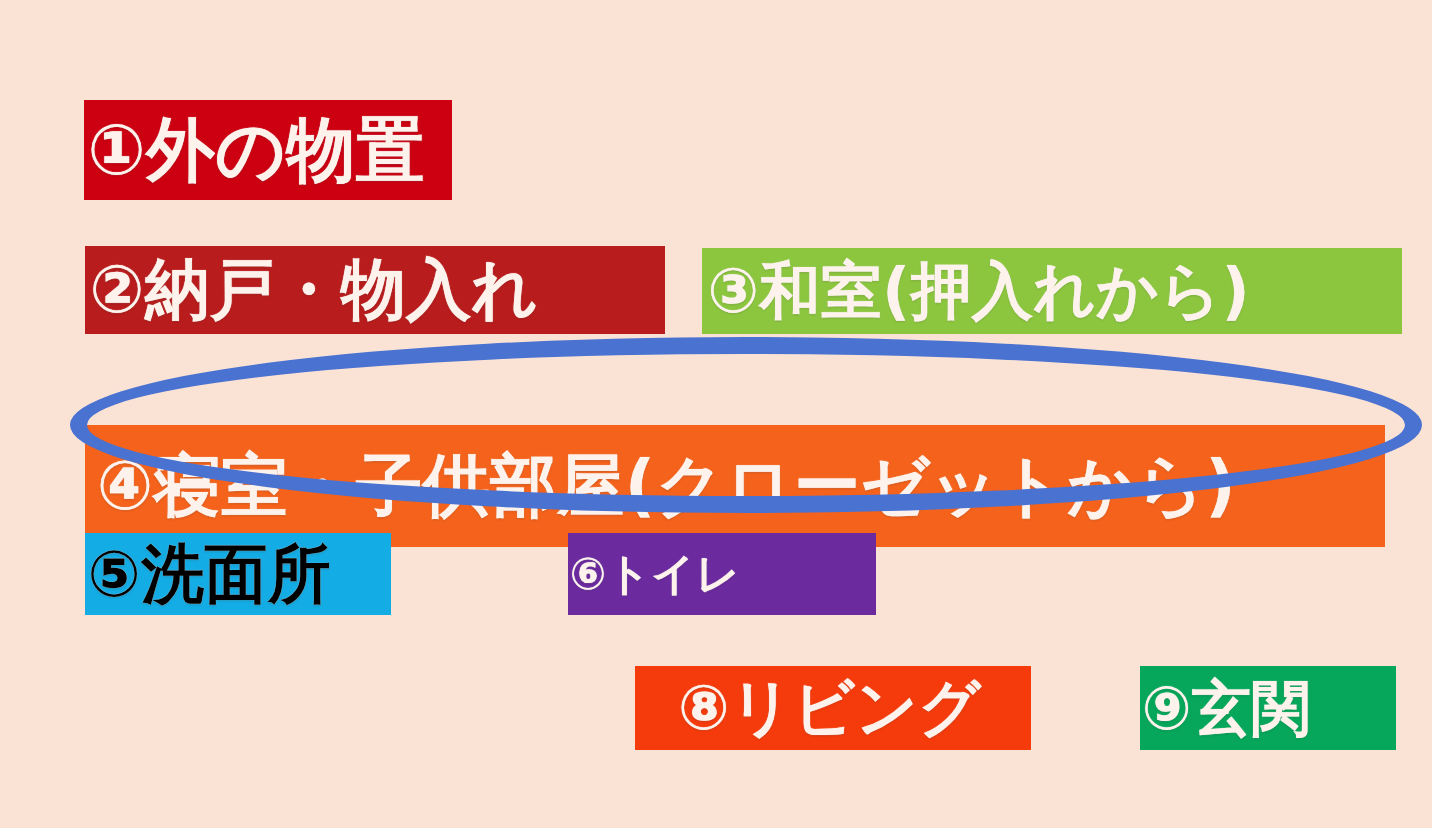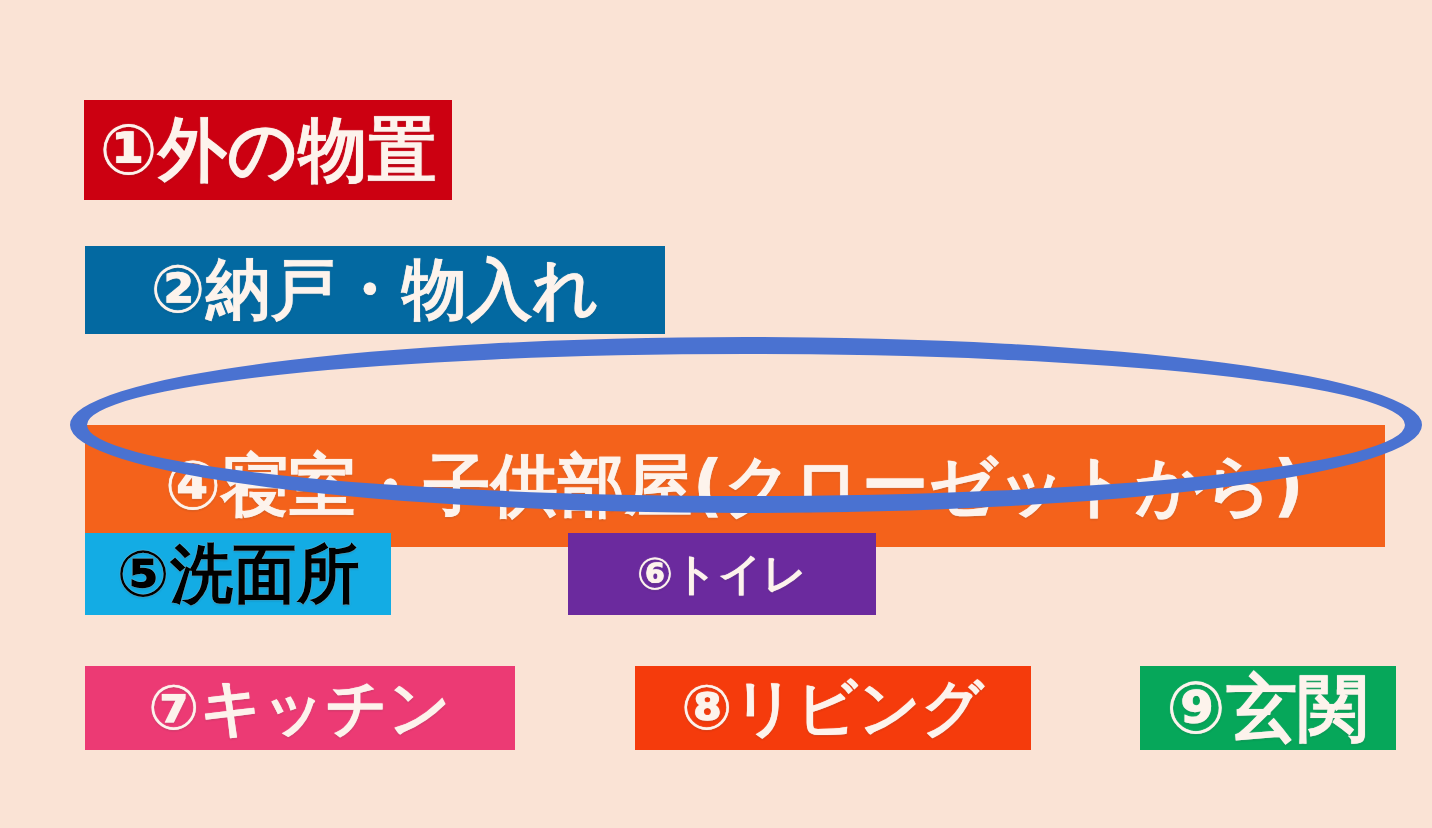--- a/index.html
+++ b/index.html
@@ -16,21 +16,21 @@
     position: relative;
     width: 1432px;
     height: 828px;
     background: #fae3d5;
     overflow: hidden;
   }
   .label-block {
     position: absolute;
     display: flex;
     align-items: center;
-    justify-content: center;
+    justify-content: flex-start;
     box-sizing: border-box;
     color: #fdf3ec;
     font-weight: 700;
     letter-spacing: 0.01em;
     white-space: nowrap;
     text-shadow:
        0 0 1px rgba(255,255,255,0.85),
        0 1px 2px rgba(0,0,0,0.18);
     line-height: 1;
     user-select: none;
@@ -41,22 +41,22 @@
   }
 
   
   #block-1 { left: 84px;  top: 100px; width: 368px;  height: 100px; font-size: 70px; }
   #block-2 { left: 85px;  top: 246px; width: 580px;  height: 88px;  font-size: 66px; }
   #block-3 { left: 702px; top: 248px; width: 700px;  height: 86px;  font-size: 62px; }
   #block-4 { left: 85px;  top: 377px; width: 1300px; height: 122px; font-size: 68px; margin-top: 48px; }
   #block-5 { left: 85px;  top: 533px; width: 306px;  height: 82px;  font-size: 64px; }
   #block-6 { left: 568px; top: 533px; width: 308px;  height: 82px;  font-size: 44px; }
   #block-7 { left: 85px;  top: 666px; width: 430px;  height: 84px;  font-size: 62px; }
-  #block-8 { left: 635px; top: 666px; width: 396px;  height: 84px;  font-size: 62px; }
-  #block-9 { left: 1140px;top: 666px; width: 256px;  height: 84px;  font-size: 72px; }
+  #block-8 { left: 635px; top: 666px; width: 396px;  height: 84px;  font-size: 62px; padding-left: 40px; }
+  #block-9 { left: 1140px;top: 666px; width: 256px;  height: 84px;  font-size: 60px; }
 
   
   #highlight-ellipse {
     position: absolute;
     left: 70px;
     top: 337px;
     width: 1352px;
     height: 176px;
     border-radius: 50%;
     border: 17px solid #4a72d1;
@@ -66,40 +66,40 @@
 </style>
 </head>
 <body>
 
 <div id="poster">
 
   <div class="label-block" id="block-1" style="background: rgb(204, 0, 17); color: rgb(253, 243, 236);">
     <span class="label-text">①外の物置</span>
   </div>
 
-  <div class="label-block" id="block-2" style="background: #0369a1; color: rgb(253, 243, 236);">
+  <div class="label-block" id="block-2" style="background: #b91c1c; color: rgb(253, 243, 236);">
     <span class="label-text">②納戸・物入れ</span>
   </div>
 
+  <div class="label-block" id="block-3" style="background: rgb(140, 198, 63); color: rgb(253, 243, 236);">
+    <span class="label-text">③和室(押入れから)</span>
+  </div>
 
   <div class="label-block" id="block-4" style="background: rgb(244, 98, 27); color: rgb(253, 243, 236);">
     <span class="label-text">④寝室・子供部屋(クローゼットから)</span>
   </div>
 
   <div class="label-block" id="block-5" style="background: rgb(19, 172, 228); color: #000000;">
     <span class="label-text">⑤洗面所</span>
   </div>
 
   <div class="label-block" id="block-6" style="background: rgb(107, 42, 158); color: rgb(253, 243, 236);">
     <span class="label-text">⑥トイレ</span>
   </div>
 
-  <div class="label-block" id="block-7" style="background: rgb(236, 58, 116); color: rgb(253, 243, 236);">
-    <span class="label-text">⑦キッチン</span>
-  </div>
 
   <div class="label-block" id="block-8" style="background: rgb(245, 59, 12); color: rgb(253, 243, 236);">
     <span class="label-text">⑧リビング</span>
   </div>
 
   <div class="label-block" id="block-9" style="background: rgb(6, 167, 90); color: rgb(253, 243, 236);">
     <span class="label-text">⑨玄関</span>
   </div>
 
   <div id="highlight-ellipse" style="border-color: rgb(74, 114, 209);"></div>

